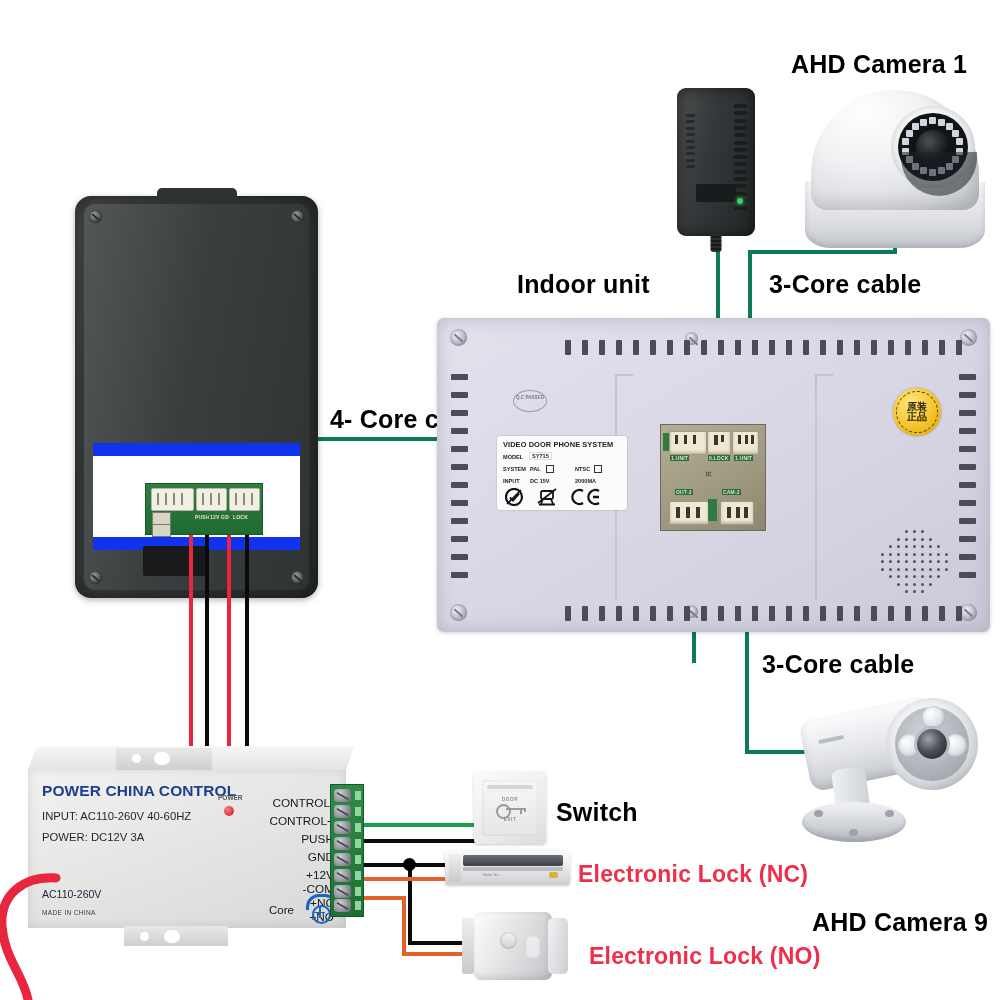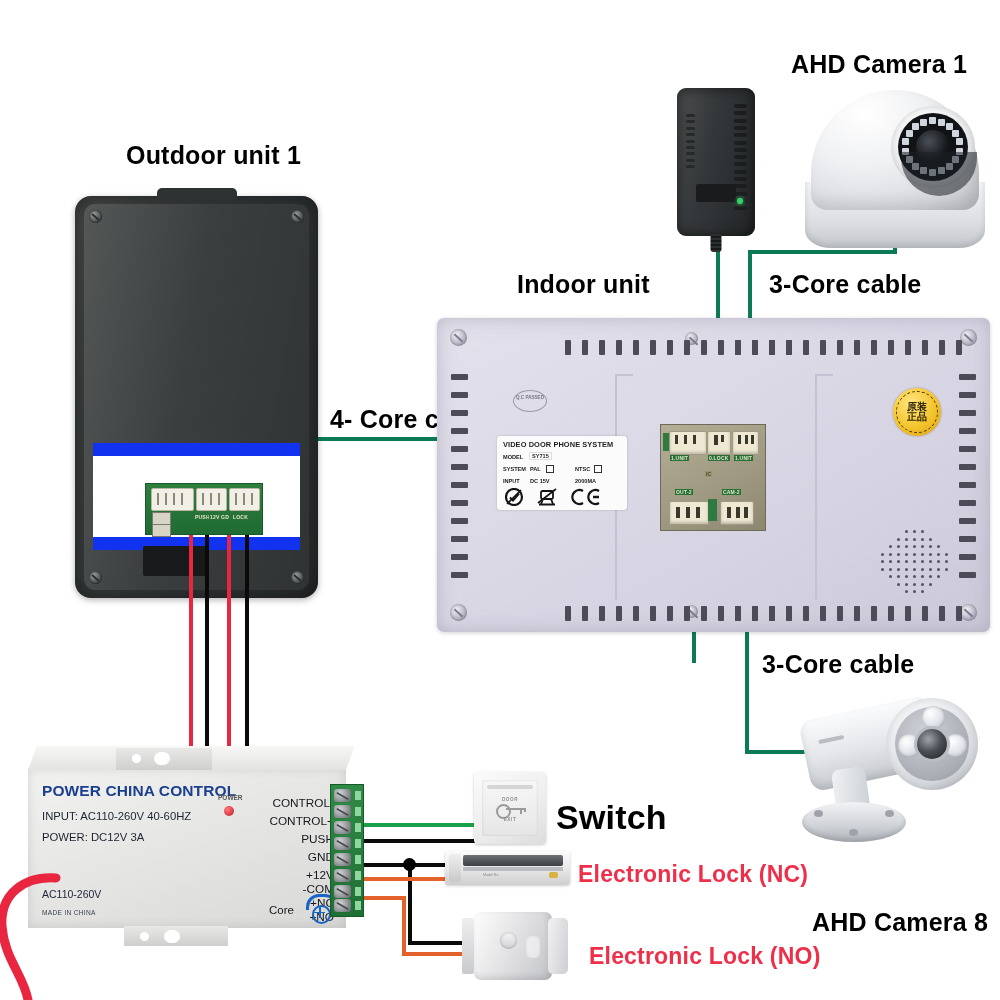--- a/index.html
+++ b/index.html
@@ -258,29 +258,28 @@
 
   
   #accord{position:absolute;left:-6px;top:872px;width:68px;height:128px;z-index:2;}
 </style>
 </head>
 <body>
 
 <div id="stage">
 
   <div class="lbl" style="left:791px;top:50px;font-size:25px;">AHD Camera 1</div>
-  <div class="lbl" style="left:126px;top:141px;font-size:25px;">Outdoor unit 1</div>
   <div class="lbl" style="left:517px;top:270px;font-size:25px;">Indoor unit</div>
   <div class="lbl" style="left:769px;top:270px;font-size:25px;">3-Core cable</div>
   <div class="lbl" style="left:330px;top:405px;font-size:25px;">4- Core cable</div>
   <div class="lbl" style="left:762px;top:650px;font-size:25px;">3-Core cable</div>
-  <div class="lbl" style="left:556px;top:798px;font-size:34px;">Switch</div>
+  <div class="lbl" style="left:556px;top:798px;font-size:25px;">Switch</div>
   <div class="lbl red" style="left:589px;top:943px;font-size:23px;">Electronic Lock (NO)</div>
   <div class="lbl red" style="left:578px;top:861px;font-size:23px;">Electronic Lock (NC)</div>
-  <div class="lbl" style="left:812px;top:908px;font-size:25px;">AHD Camera 8</div>
+  <div class="lbl" style="left:812px;top:908px;font-size:25px;">AHD Camera 9</div>
 
   <div class="wire wv" style="left:716px;top:250px;height:180px;"></div>
 
   <div class="wire wv" style="left:893px;top:238px;height:16px;"></div>
   <div class="wire wh" style="left:748px;top:250px;width:149px;"></div>
   <div class="wire wv" style="left:748px;top:250px;height:180px;"></div>
 
   <div class="wire wv" style="left:199px;top:437px;height:52px;"></div>
   <div class="wire wh" style="left:199px;top:437px;width:465px;"></div>
 

